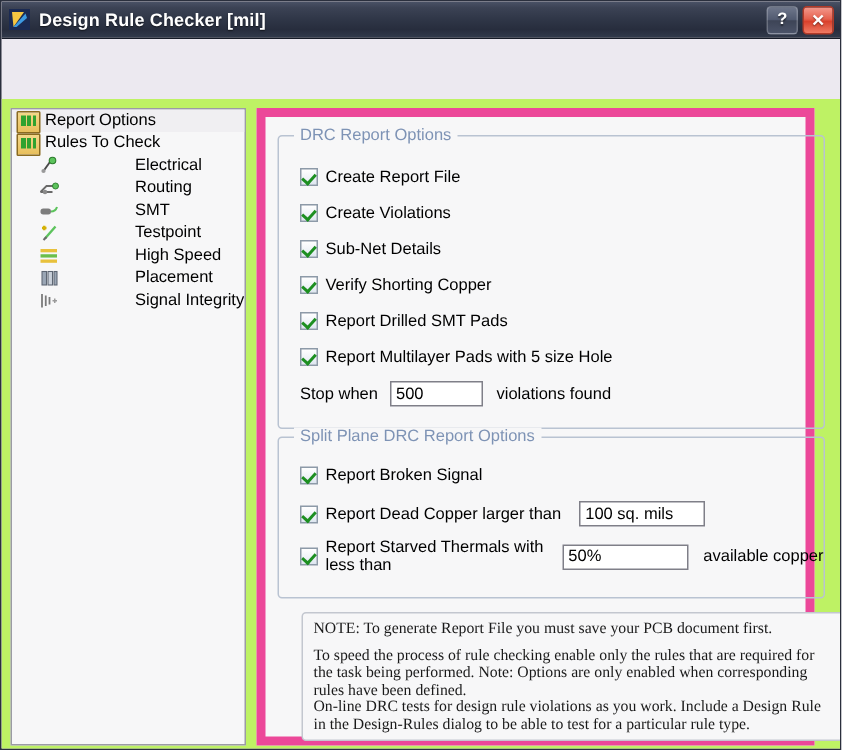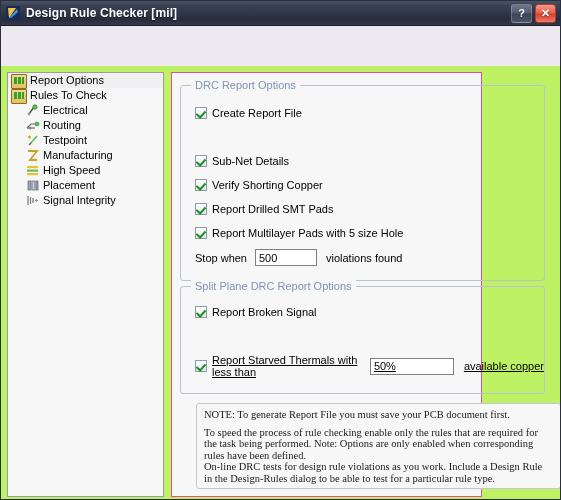--- a/index.html
+++ b/index.html
@@ -110,21 +110,21 @@
   }
   .tree-row.selected {
     background: #f0eff2;
   }
   .tree-row .ico {
     width: 14px; height: 13px;
     margin-right: 3px;
     flex: 0 0 auto;
     position: relative;
   }
-  .tree-row.child { padding-left: 18px; }
+  .tree-row.child { padding-left: 18px; gap: 47px; }
   .tree-row .lbl { line-height: 13px; }
 
   
   .ico-folder {
     background: linear-gradient(to bottom, #f3d88a 0%, #e8bf5c 100%);
     border: 1px solid #8a6b20;
     width: 13px; height: 11px;
     border-radius: 1px;
     margin-top: 1px;
   }
@@ -134,24 +134,24 @@
     left: 1px; top: 2px;
     width: 11px; height: 7px;
     background:
       linear-gradient(to right, transparent 0 1px, #2fa22f 1px 4px, transparent 4px 5px, #2fa22f 5px 8px, transparent 8px 9px, #2fa22f 9px 11px);
   }
 
   
   .content-panel {
     position: absolute;
     left: 170px; top: 6px;
-    width: 311px;
+    width: 372px;
     height: 425px;
     background: #f7f7f8;
-    border: 1px solid #ec4899;
+    border: 6px solid #ec4899;
     box-sizing: border-box;
   }
 
   .groupbox {
     position: absolute;
     border: 1px solid #b9c3d2;
     border-radius: 3px;
     box-sizing: border-box;
   }
   .groupbox > .gb-title {
@@ -319,40 +319,41 @@
           <svg width="14" height="13" viewBox="0 0 14 13">
             <path d="M1 9 L5 5 L12 5" stroke="#6a6a6a" stroke-width="1.2" fill="none"></path>
             <path d="M1 9 L9 9" stroke="#6a6a6a" stroke-width="1.2" fill="none"></path>
             <circle cx="11" cy="5" r="2" fill="#5cc35c" stroke="#2a7a2a" stroke-width="0.6"></circle>
             <circle cx="4" cy="9" r="1.5" fill="#8a8a8a"></circle>
           </svg>
         </span>
         <span class="lbl">Routing</span>
       </div>
 
+      <div class="tree-row child">
+        <span class="ico">
+          <svg width="14" height="13" viewBox="0 0 14 13">
+            <rect x="1" y="5" width="7" height="4" rx="1.8" fill="#7d7d7d"></rect>
+            <path d="M8 7 Q11 7 12 4" stroke="#5cc35c" stroke-width="1.4" fill="none"></path>
+          </svg>
+        </span>
+        <span class="lbl">SMT</span>
+      </div>
 
       <div class="tree-row child">
         <span class="ico">
           <svg width="14" height="13" viewBox="0 0 14 13">
             <path d="M2 3 L5 3 M3.5 1.5 L3.5 4.5" stroke="#d4b106" stroke-width="1.6"></path>
             <path d="M4 10 L11 2" stroke="#5cc35c" stroke-width="1.6" fill="none"></path>
             <path d="M3 11 L5 9" stroke="#6a6a6a" stroke-width="1.4"></path>
           </svg>
         </span>
         <span class="lbl">Testpoint</span>
       </div>
 
-      <div class="tree-row child">
-        <span class="ico">
-          <svg width="14" height="13" viewBox="0 0 14 13">
-            <path d="M2 2 L11 2 L4 11 L11 11" stroke="#c9a227" stroke-width="1.8" fill="none"></path>
-          </svg>
-        </span>
-        <span class="lbl">Manufacturing</span>
-      </div>
 
       <div class="tree-row child">
         <span class="ico">
           <svg width="14" height="13" viewBox="0 0 14 13">
             <rect x="1" y="2" width="11" height="2.2" fill="#e8c13c"></rect>
             <rect x="1" y="5.5" width="11" height="2.2" fill="#6abf4b"></rect>
             <rect x="1" y="9" width="11" height="2.2" fill="#e8c13c"></rect>
           </svg>
         </span>
         <span class="lbl">High Speed</span>
@@ -383,20 +384,24 @@
     <div class="content-panel">
 
       <div class="groupbox gb1">
         <div class="gb-title">DRC Report Options</div>
 
         <div class="cb-row" style="left:14px; top:20px;">
           <span class="cbox checked"></span>
           <span class="cb-label">Create Report File</span>
         </div>
 
+        <div class="cb-row" style="left:14px; top:44px;">
+          <span class="cbox checked"></span>
+          <span class="cb-label">Create Violations</span>
+        </div>
 
         <div class="cb-row" style="left:14px; top:68px;">
           <span class="cbox checked"></span>
           <span class="cb-label">Sub-Net Details</span>
         </div>
 
         <div class="cb-row" style="left:14px; top:92px;">
           <span class="cbox checked"></span>
           <span class="cb-label">Verify Shorting Copper</span>
         </div>
@@ -419,22 +424,27 @@
       </div>
 
       <div class="groupbox gb2">
         <div class="gb-title">Split Plane DRC Report Options</div>
 
         <div class="cb-row" style="left:14px; top:18px;">
           <span class="cbox checked"></span>
           <span class="cb-label">Report Broken Signal</span>
         </div>
 
-
-        <div class="row-abs" style="left:14px; top:67px;text-decoration:underline;">
+        <div class="row-abs" style="left:14px; top:42px;">
+          <span class="cbox checked"></span>
+          <span class="cb-label">Report Dead Copper larger than</span>
+          <input class="field" type="text" style="width: 84px; margin-left: 12px;" value="100 sq. mils">
+        </div>
+
+        <div class="row-abs" style="left:14px; top:67px;">
           <span class="cbox checked"></span>
           <span class="cb-label">Report Starved Thermals with less than</span>
           <input class="field" type="text" style="width: 84px; margin-left: 8px;" value="50%">
           <span class="inline-text" style="margin-left:10px;">available copper</span>
         </div>
       </div>
 
       <div class="note-box">
         <p class="note-line">NOTE: To generate Report File you must save your PCB document first.</p>
         <div class="note-gap"></div>

